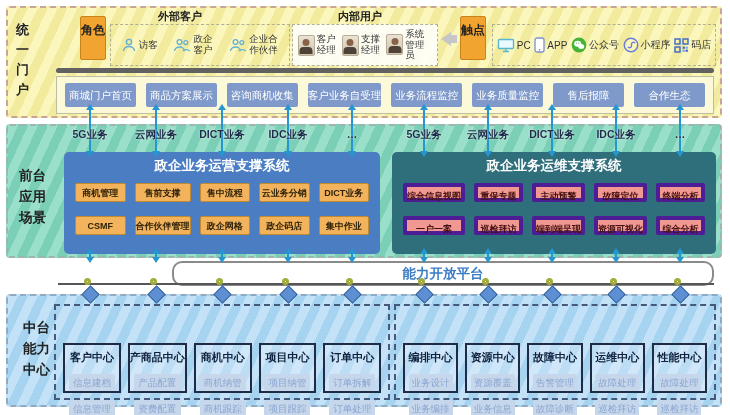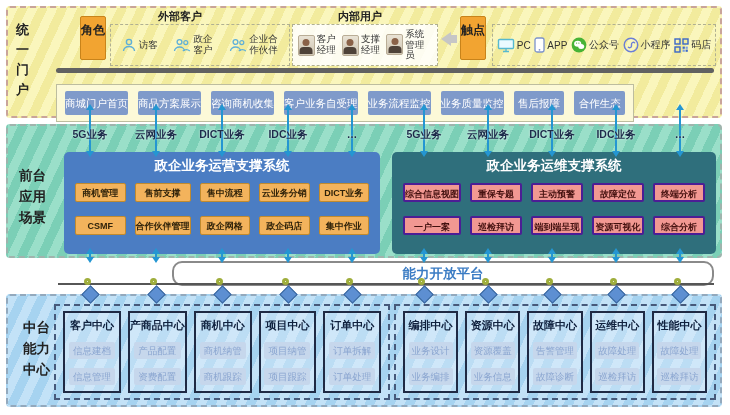--- a/index.html
+++ b/index.html
@@ -33,33 +33,33 @@
   .avatar::before{content:"";position:absolute;left:50%;top:3px;transform:translateX(-50%);
           width:7px;height:7px;border-radius:50%;background:#8a6248;}
   .avatar::after{content:"";position:absolute;left:50%;bottom:1px;transform:translateX(-50%);
           width:13px;height:7px;border-radius:4px 4px 0 0;background:#4e4238;}
   .chan{display:flex;align-items:center;gap:2px;font-size:10px;color:#333;white-space:nowrap;}
   .garrow{position:absolute;display:flex;align-items:center;}
   .gah{display:block;width:0;height:0;border-top:7px solid transparent;
        border-bottom:7px solid transparent;border-right:10px solid #c6c6c6;}
   .gat{display:block;width:6px;height:8px;background:#c6c6c6;}
   .divider{position:absolute;left:48px;top:60px;width:658px;height:5px;background:#616161;border-radius:3px;}
-  .funcpanel{position:absolute;left:48px;top:76px;width:578px;height:38px;background:#fcf9d8;
+  .funcpanel{position:absolute;left:48px;top:68px;width:658px;height:38px;background:#fcf9d8;
        border:1px solid #bdbd9f;display:flex;gap:10px;align-items:center;padding:0 8px;}
   .fbtn{flex:1;height:24px;line-height:24px;text-align:center;background:#7f9aca;color:#fff;
        font-size:10.5px;border-radius:2px;white-space:nowrap;}
   .syspanel{position:absolute;top:26px;height:102px;border-radius:5px;}
   #sys-op{left:56px;width:316px;background:#4b7dc3;}
   #sys-om{left:384px;width:324px;background:#2f6f7c;font-family:Liberation Serif, serif;}
   .systitle{height:24px;line-height:27px;text-align:center;color:#fff;font-weight:bold;font-size:13.5px;}
   .sysgrid{display:grid;grid-template-columns:repeat(5,1fr);gap:14px 9px;padding:7px 11px 0;}
   .sbtn{height:19px;line-height:19px;text-align:center;font-size:9px;font-weight:bold;
         border-radius:2px;white-space:nowrap;overflow:visible;}
   .orange{background:#f3b35c;border:1px solid #c08a2e;color:#30230a;}
-  .pink{background:#f29892;border:2px solid #4c1d95;color:#44110f;}
+  .pink{background:#f29892;border:4px solid #4c1d95;color:#44110f;}
   .bizlabel{position:absolute;top:128px;width:64px;margin-left:-32px;text-align:center;
         font-size:10.5px;font-weight:bold;color:#1c2b4a;z-index:6;
         text-shadow:0 0 2px rgba(255,255,255,0.8);}
   #platbar{position:absolute;left:172px;top:261px;width:542px;height:25px;background:#fff;
         border:2px solid #8a8a8a;border-radius:10px;text-align:center;line-height:22px;
         color:#3b7cc4;font-weight:bold;font-size:13.5px;z-index:4;}
   #busline{position:absolute;left:58px;top:283px;width:656px;height:2px;background:#565656;z-index:5;}
   .varrow{position:absolute;width:0;z-index:5;}
   .varrow i{display:block;}
   .ah{position:absolute;left:-4.5px;width:0;height:0;border-left:4.5px solid transparent;
@@ -68,21 +68,21 @@
   .ah.down{bottom:0;border-top:6px solid #2496d2;}
   .al{position:absolute;left:-1px;top:5px;bottom:5px;width:2px;background:#2496d2;}
   .gear{position:absolute;width:7px;height:7px;border:3px solid #9fae3c;border-radius:50%;
       background:#fff;z-index:7;}
   .diamond{position:absolute;width:13px;height:13px;background:#5d8fd2;border:1px solid #3a679e;
       transform:rotate(45deg);z-index:6;}
   .midbox{position:absolute;top:8px;height:96px;border:2px dashed #46597a;display:flex;
       gap:7px;padding:5px 7px;}
   #midbox-l{left:46px;width:336px;} #midbox-r{left:386px;width:322px;}
   .center{flex:1;border:2px solid #1f2a44;background:rgba(230,242,252,0.35);display:flex;
-      flex-direction:column;align-items:center;padding-top:5px;gap:9px;}
+      flex-direction:column;align-items:center;padding-top:5px;gap:9px;margin-top:32px;}
   .ctitle{font-size:11px;font-weight:bold;color:#10213e;white-space:nowrap;}
   .cbtn{width:86%;height:17px;line-height:17px;text-align:center;background:#c6d7ec;
       color:#8aa5d0;font-size:9.5px;border-radius:2px;white-space:nowrap;}
   .icn{flex:none;}
 </style>
 </head>
 <body>
 
 <div id="app">
 

